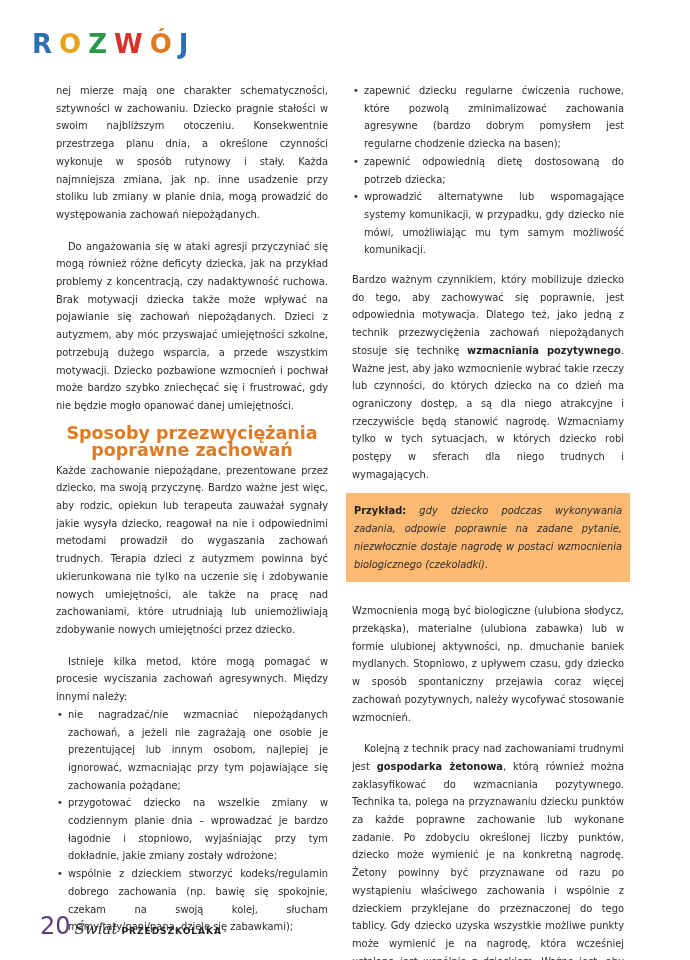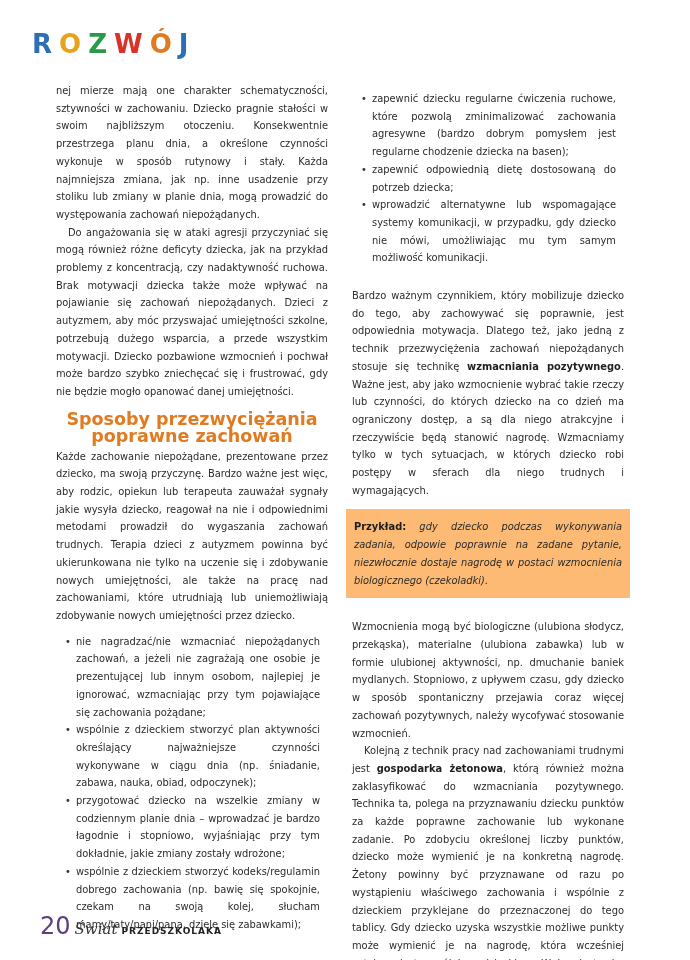--- a/index.html
+++ b/index.html
@@ -15,22 +15,22 @@
     font-family: "DejaVu Sans", sans-serif; font-weight: bold; font-size: 26px;
     letter-spacing: 0; line-height: 28px;
   }
   .col {
     position: absolute; top: 82px; width: 272px;
     font-size: 9.9px; line-height: 17.7px; text-align: justify;
   }
   .col.left { left: 56px; }
   .col.right { left: 352px; }
   p { margin: 0; }
-  p.indent { text-indent: 12px; }
-  ul { list-style: none; margin: 8px; padding: 0; }
+  p.indent { text-indent: 12px; margin-top: 14px; }
+  ul { list-style: none; margin: 0; padding: 0; }
   ul li { position: relative; padding-left: 12px; }
   ul li::before {
     content: "\2022"; position: absolute; left: 1px; top: 0; color: #333;
   }
   h2 {
     margin: 10px 0 3px 0; font-size: 17.5px; line-height: 17px;
     color: #e07b22; text-align: center; font-weight: bold;
     font-family: "DejaVu Sans", sans-serif;
   }
   .gap { height: 12px; }
@@ -60,23 +60,23 @@
 </div>
 
 <div class="col left">
   <p>nej mierze mają one charakter schematyczności, sztywności w zachowaniu. Dziecko pragnie stałości w swoim najbliższym otoczeniu. Konsekwentnie przestrzega planu dnia, a określone czynności wykonuje w sposób rutynowy i stały. Każda najmniejsza zmiana, jak np. inne usadzenie przy stoliku lub zmiany w planie dnia, mogą prowadzić do występowania zachowań niepożądanych.</p>
   <p class="indent">Do angażowania się w ataki agresji przyczyniać się mogą również różne deficyty dziecka, jak na przykład problemy z koncentracją, czy nadaktywność ruchowa. Brak motywacji dziecka także może wpływać na pojawianie się zachowań niepożądanych. Dzieci z autyzmem, aby móc przyswajać umiejętności szkolne, potrzebują dużego wsparcia, a przede wszystkim motywacji. Dziecko pozbawione wzmocnień i pochwał może bardzo szybko zniechęcać się i frustrować, gdy nie będzie mogło opanować danej umiejętności.</p>
   <h2>
     <span>Sposoby przezwyciężania</span><br>
     <span>poprawne zachowań</span>
   </h2>
   <p>Każde zachowanie niepożądane, prezentowane przez dziecko, ma swoją przyczynę. Bardzo ważne jest więc, aby rodzic, opiekun lub terapeuta zauważał sygnały jakie wysyła dziecko, reagował na nie i odpowiednimi metodami prowadził do wygaszania zachowań trudnych. Terapia dzieci z autyzmem powinna być ukierunkowana nie tylko na uczenie się i zdobywanie nowych umiejętności, ale także na pracę nad zachowaniami, które utrudniają lub uniemożliwiają zdobywanie nowych umiejętności przez dziecko.</p>
+  <p class="indent">Istnieje kilka metod, które mogą pomagać w procesie wyciszania zachowań agresywnych. Między innymi należy:</p>
   <ul>
     <li>nie nagradzać/nie wzmacniać niepożądanych zachowań, a jeżeli nie zagrażają one osobie je prezentującej lub innym osobom, najlepiej je ignorować, wzmacniając przy tym pojawiające się zachowania pożądane;</li>
-    <li>wspólnie z dzieckiem stworzyć plan aktywności określający najważniejsze czynności wykonywane w ciągu dnia (np. śniadanie, zabawa, nauka, obiad, odpoczynek);</li>
     <li>przygotować dziecko na wszelkie zmiany w codziennym planie dnia – wprowadzać je bardzo łagodnie i stopniowo, wyjaśniając przy tym dokładnie, jakie zmiany zostały wdrożone;</li>
     <li>wspólnie z dzieckiem stworzyć kodeks/regulamin dobrego zachowania (np. bawię się spokojnie, czekam na swoją kolej, słucham mamy/taty/pani/pana, dzielę się zabawkami);</li>
 
   </ul>
 </div>
 
 <div class="col right">
   <ul>
     <li>zapewnić dziecku regularne ćwiczenia ruchowe, które pozwolą zminimalizować zachowania agresywne (bardzo dobrym pomysłem jest regularne chodzenie dziecka na basen);</li>
     <li>zapewnić odpowiednią dietę dostosowaną do potrzeb dziecka;</li>

